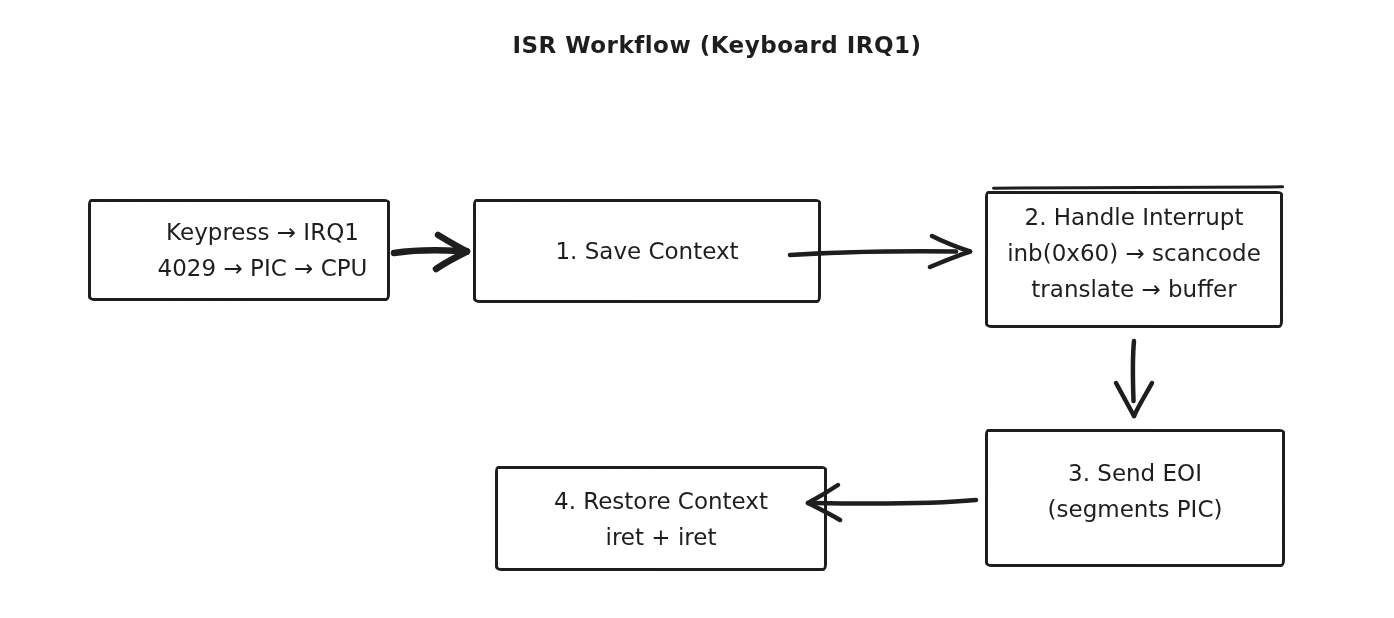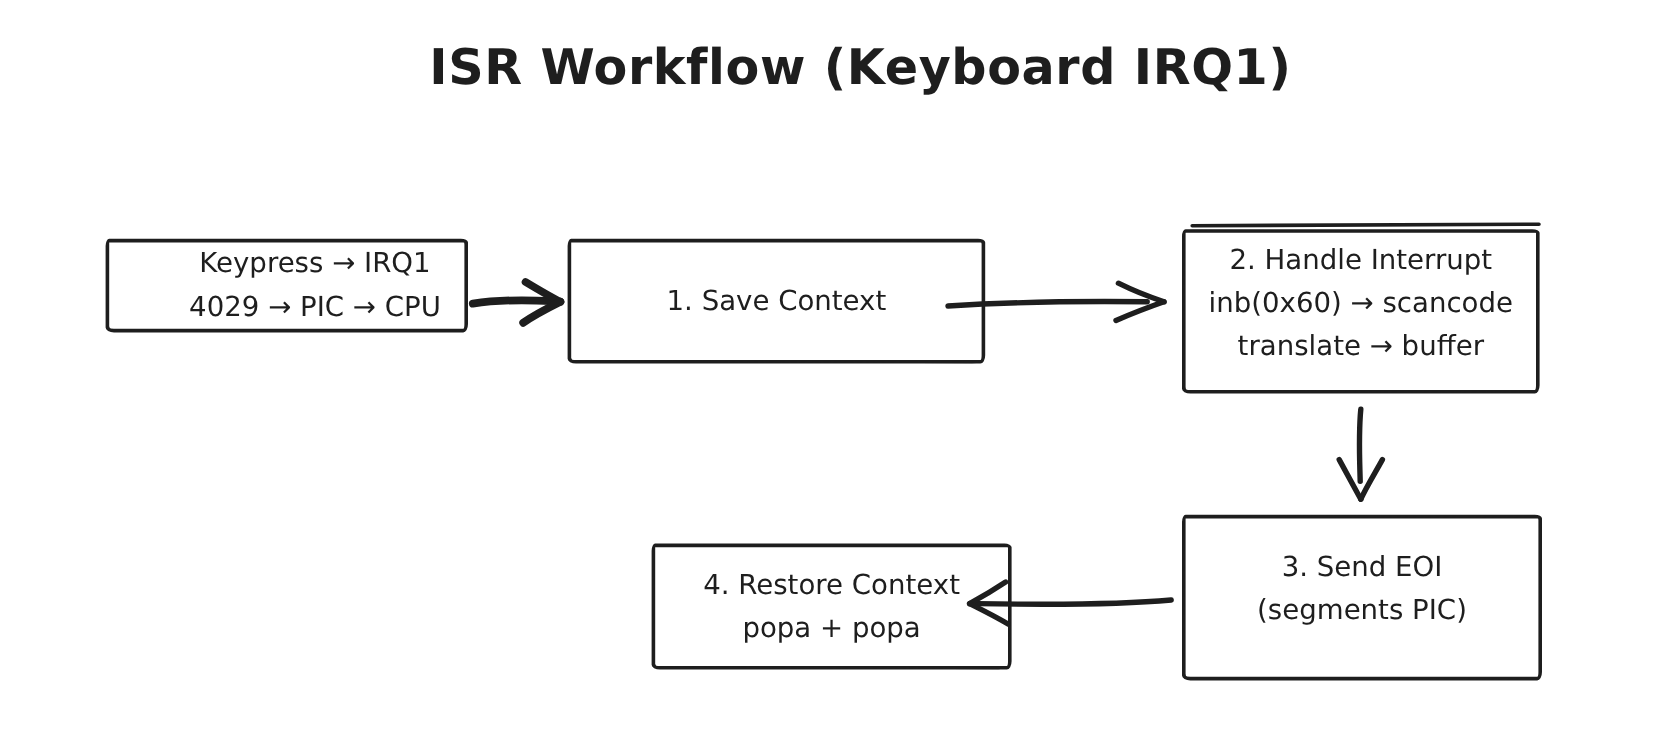--- a/index.html
+++ b/index.html
@@ -12,21 +12,21 @@
     width:1394px;height:618px;
     background:var(--bg);
     font-family:"DejaVu Sans", sans-serif;
     color:var(--stroke);
     overflow:hidden;
   }
   .title{
     position:absolute;
     top:32px;left:40px;right:0;
     text-align:center;
-    font-size:41px;
+    font-size:23px;
     font-weight:700;
     letter-spacing:0.5px;
     white-space:nowrap;
   }
   .node{
     position:absolute;
     box-sizing:border-box;
     border:3px solid var(--stroke);
     border-radius:3px 6px 4px 7px / 6px 3px 7px 4px;
     display:flex;
@@ -52,25 +52,25 @@
   }
   
   .double-top::before{
     content:"";
     position:absolute;
     left:4px;right:-4px;top:-8px;height:3px;
     background:var(--stroke);
     border-radius:3px;
     transform:rotate(-0.25deg);
   }
-  #n0{left:88px;  top:199px; width:302px; height:78px;padding-left:47px;}
+  #n0{left:88px;  top:199px; width:302px; height:102px;padding-left:47px;}
   #n1{left:473px; top:199px; width:348px; height:104px;}
   #n2{left:985px; top:191px; width:298px; height:137px; padding-bottom:14px;}
   #n3{left:985px; top:429px; width:300px; height:138px; padding-bottom:14px;}
-  #n4{left:495px; top:453px; width:300px; height:105px;margin-left:48px;}
+  #n4{left:495px; top:466px; width:332px; height:105px;}
   .arrow{position:absolute;line-height:0;}
   .arrow svg{display:block;}
   .arrow path{
     fill:none;
     stroke:var(--stroke);
     stroke-linecap:round;
     stroke-linejoin:round;
   }
   #a0{left:390px; top:231px;}
   #a1{left:786px; top:233px;}
@@ -99,21 +99,21 @@
     <div>translate → buffer</div>
   </div>
 
   <div class="node" id="n3">
     <div>3. Send EOI</div>
     <div>(segments PIC)</div>
   </div>
 
   <div class="node" id="n4">
     <div>4. Restore Context</div>
-    <div>popa + popa</div>
+    <div>iret + iret</div>
   </div>
 
   <div class="arrow" id="a0">
     <svg width="90" height="44" viewBox="0 0 90 44">
       <path d="M4 22 C 30 18, 52 19, 70 20" stroke-width="6.5"></path>
       <path d="M48 4 C 58 10, 68 16, 77 20.5" stroke-width="6.5"></path>
       <path d="M46 38 C 56 31, 68 25, 77 20.5" stroke-width="6.5"></path>
     </svg>
   </div>
 

